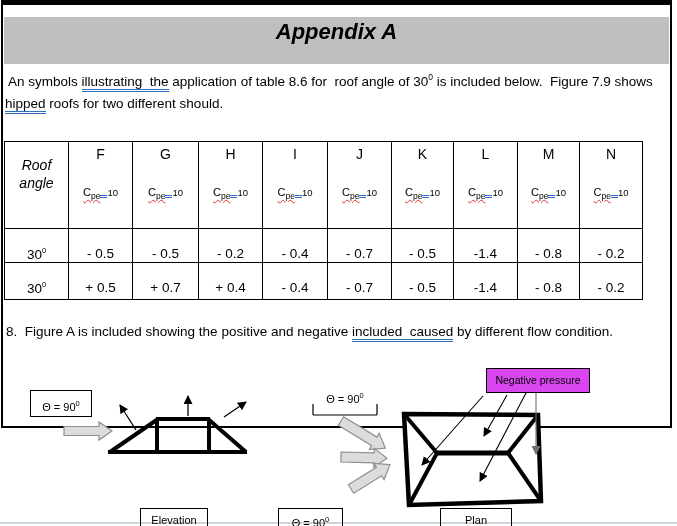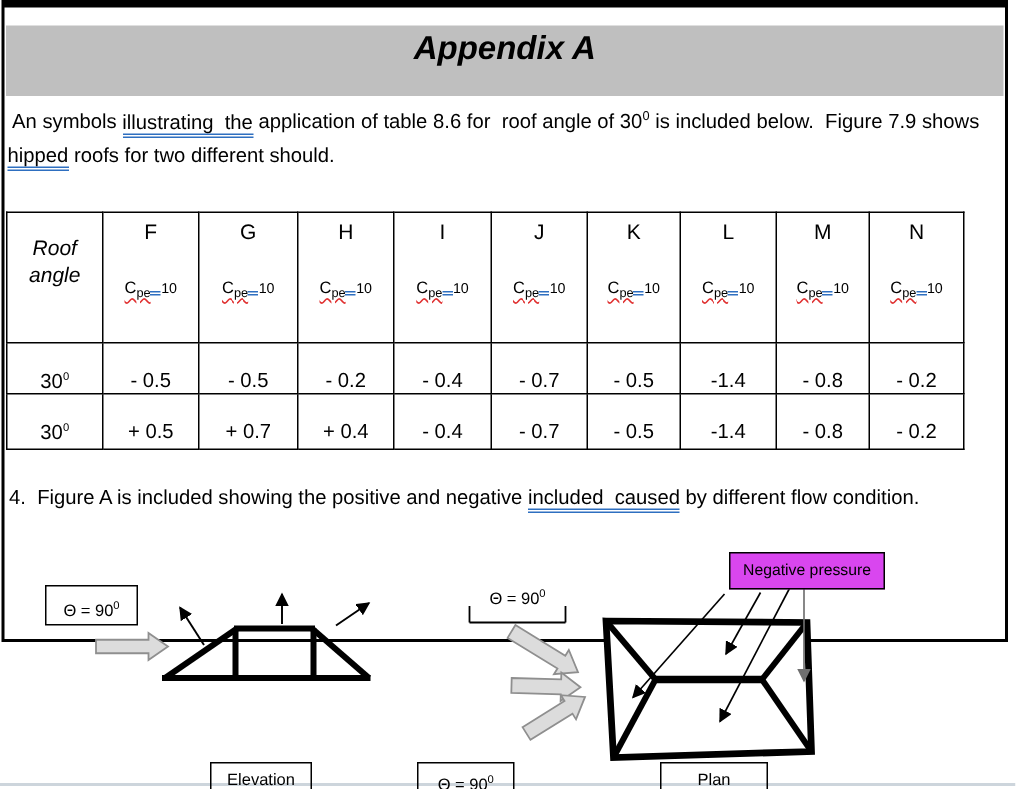--- a/index.html
+++ b/index.html
@@ -188,21 +188,21 @@
     <td>
           <span class="cellv">- 0.8</span>
         </td>
     <td>
           <span class="cellv">- 0.2</span>
         </td>
   </tr>
 </tbody>
   </table>
 
-<div class="item4"><span>4.  Figure A is included showing the positive and negative </span><span class="u-blue">included  caused</span><span> by different flow condition.</span></div>
+<div class="item4"><span>8.  Figure A is included showing the positive and negative </span><span class="u-blue">included  caused</span><span> by different flow condition.</span></div>
 
 <svg class="fig" width="677" height="171" viewBox="0 0 677 171">
   <defs>
     <marker id="ah" markerUnits="userSpaceOnUse" markerWidth="11" markerHeight="10" refX="8" refY="4.5" orient="auto">
       <path d="M0,0 L9,4.5 L0,9 Z" fill="#000"></path>
     </marker>
     <marker id="ahg" markerUnits="userSpaceOnUse" markerWidth="11" markerHeight="10" refX="8" refY="4.5" orient="auto">
       <path d="M0,0 L9,4.5 L0,9 Z" fill="#6f6f6f"></path>
     </marker>
   </defs>

